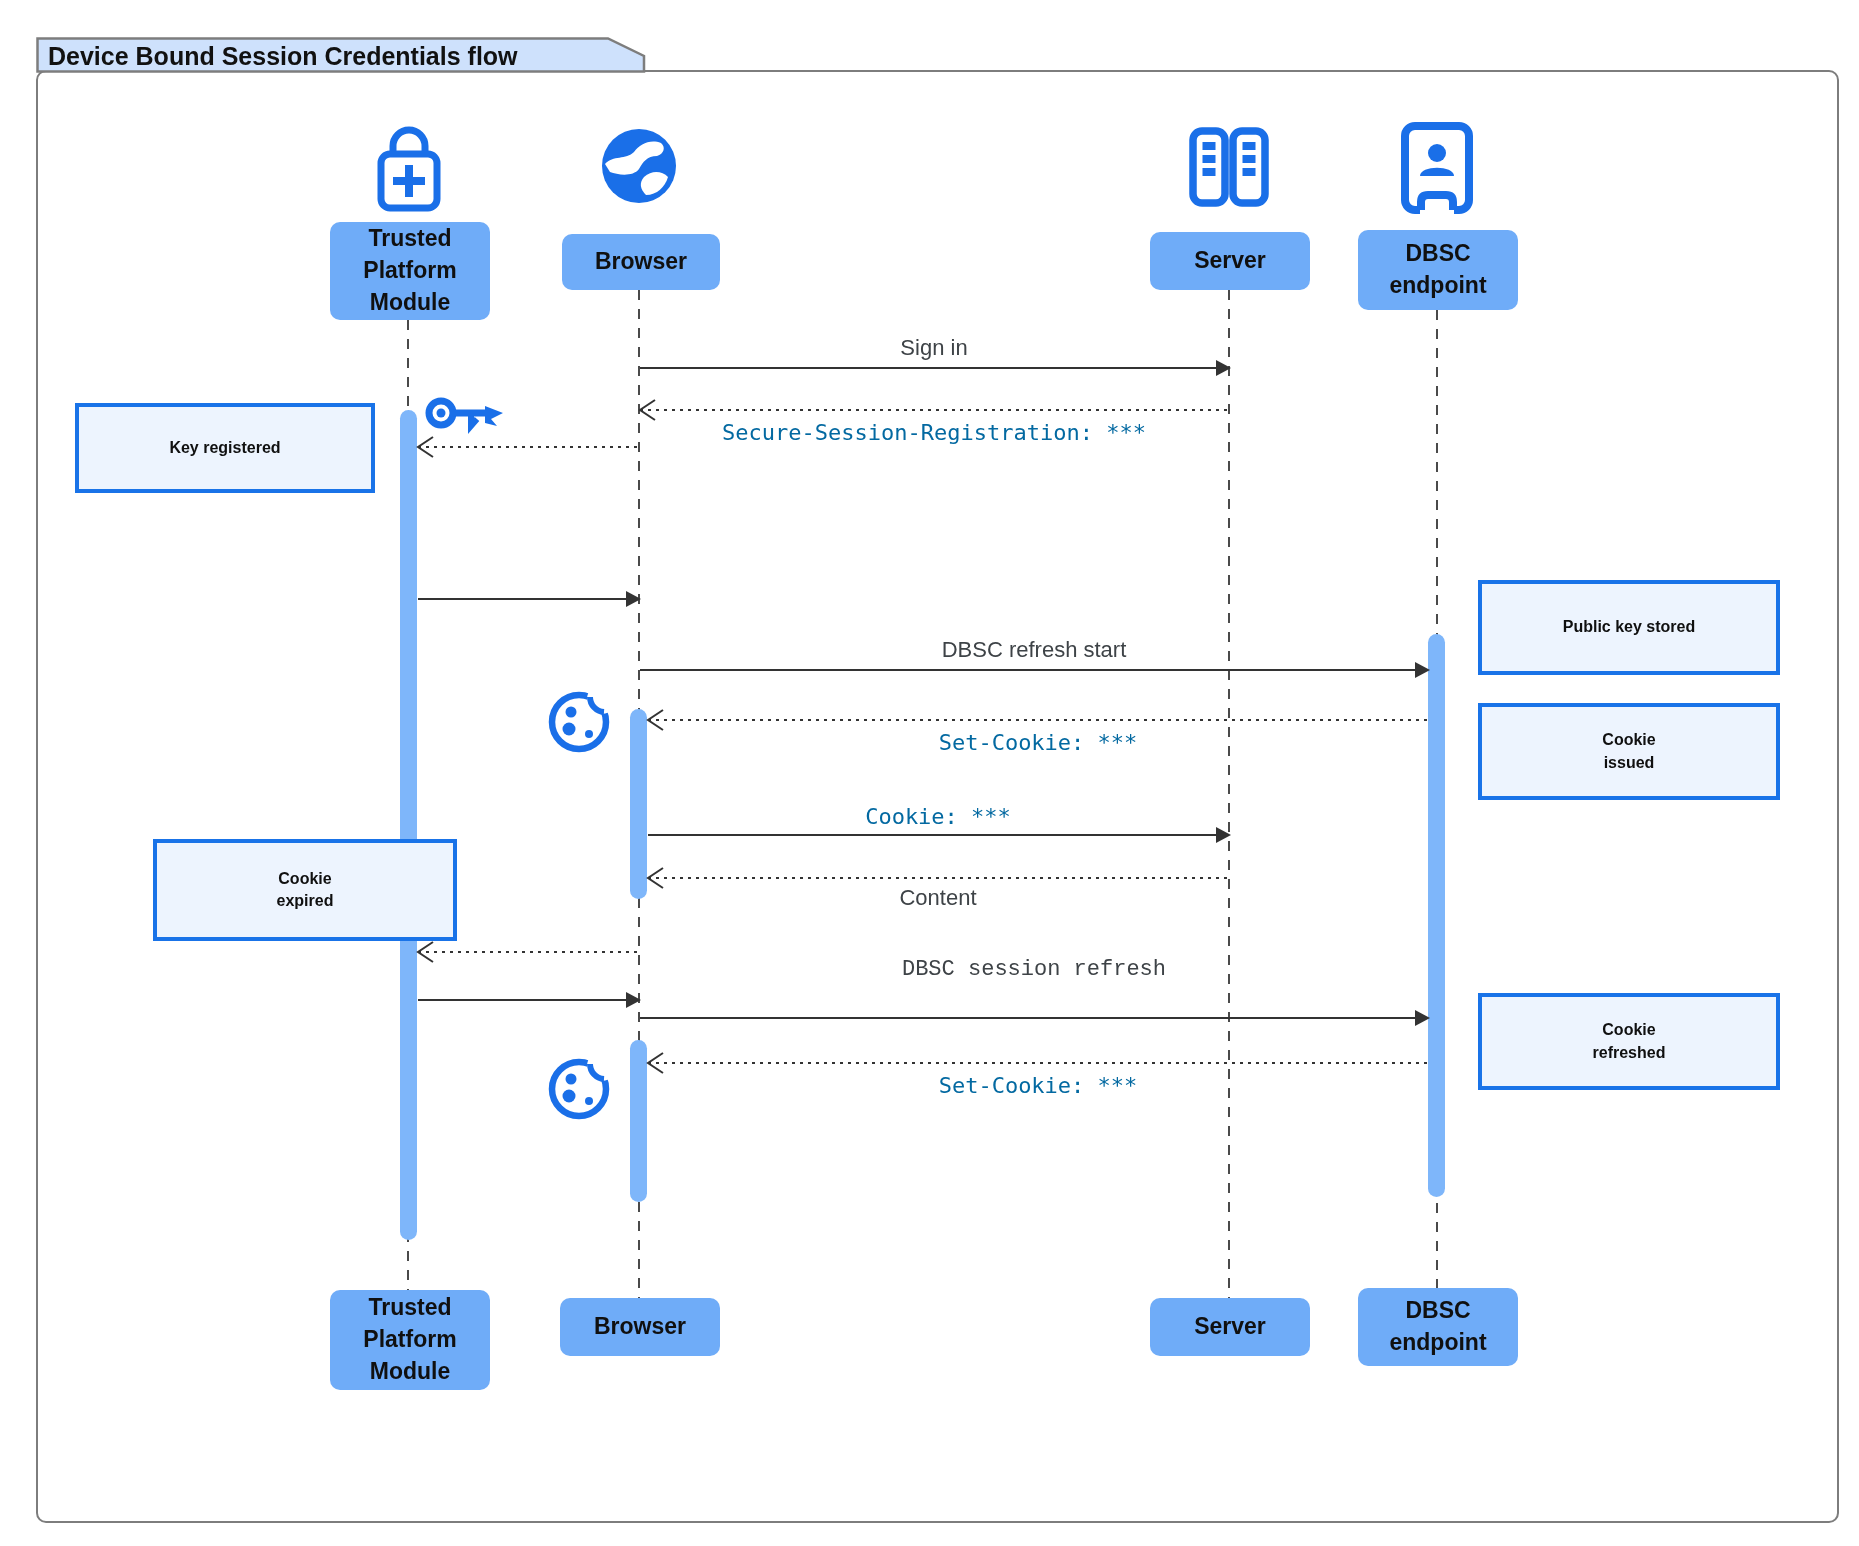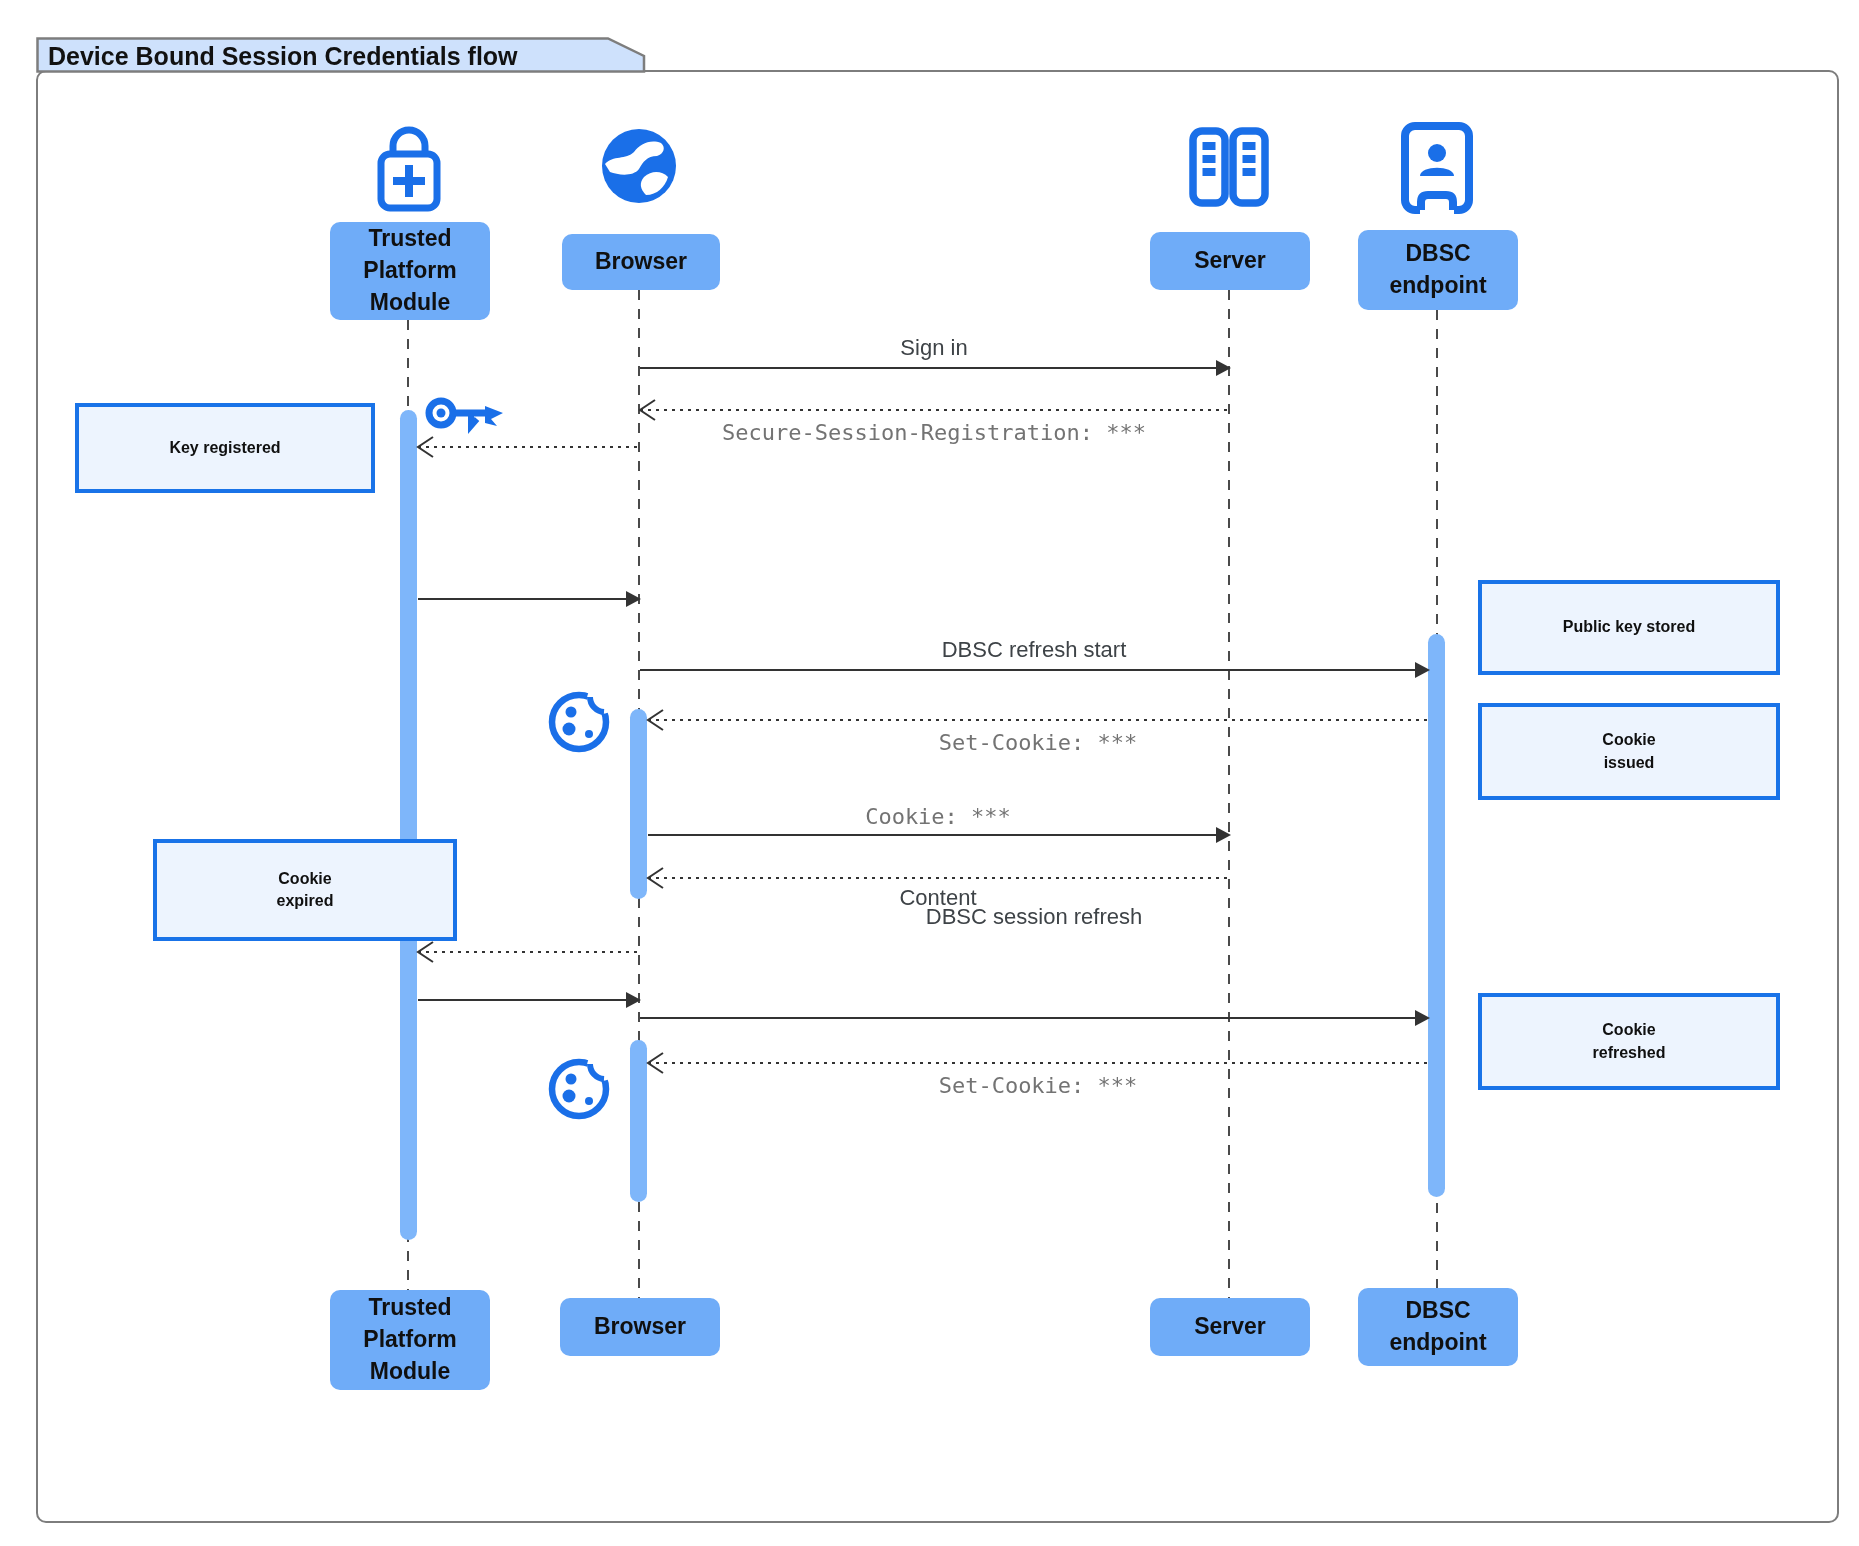--- a/index.html
+++ b/index.html
@@ -34,21 +34,21 @@
   .msg{position:absolute;height:2px;}
   .msg.solid{background:#333;}
   .msg.dashed{background:repeating-linear-gradient(90deg,#333 0 3px,transparent 3px 8px);}
   .head-r{position:absolute;right:-2px;top:-7px;width:0;height:0;
           border-left:15px solid #333;border-top:8px solid transparent;border-bottom:8px solid transparent;}
   .chev-l{position:absolute;left:-3px;top:-11px;}
 
   
   .mlabel{position:absolute;display:flex;align-items:center;justify-content:center;}
   .mlabel.sans{font-size:22px;color:#3e4347;}
-  .mlabel.mono{font-family:"DejaVu Sans Mono","Liberation Mono",monospace;font-size:22px;color:#737373;}
+  .mlabel.mono{font-family:"DejaVu Sans Mono","Liberation Mono",monospace;font-size:22px;color:#0369a1;}
 
   .icon{position:absolute;}
   svg{display:block;}
 </style>
 </head>
 <body>
 
 <div id="canvas">
 
   <div class="frame"></div>
@@ -127,21 +127,21 @@
         <path d="M18,2 L3,12 L18,22" fill="none" stroke="#333" stroke-width="2"></path>
       </svg>
     </div>
 
   <div class="mlabel sans" style="left:734px;top:334px;width:400px;height:28px;">Sign in</div>
   <div class="mlabel mono" style="left:684px;top:416px;width:500px;height:32px;">Secure-Session-Registration: ***</div>
   <div class="mlabel sans" style="left:834px;top:636px;width:400px;height:28px;">DBSC refresh start</div>
   <div class="mlabel mono" style="left:838px;top:726px;width:400px;height:32px;">Set-Cookie: ***</div>
   <div class="mlabel mono" style="left:738px;top:800px;width:400px;height:32px;">Cookie: ***</div>
   <div class="mlabel sans" style="left:738px;top:884px;width:400px;height:28px;">Content</div>
-  <div class="mlabel sans" style="left:834px;top:903px;width:400px;height:28px;">DBSC session refresh</div>
+  <div class="mlabel sans" style="left:834px;top:955px;width:400px;height:28px;font-family:Liberation Mono, monospace;">DBSC session refresh</div>
   <div class="mlabel mono" style="left:838px;top:1069px;width:400px;height:32px;">Set-Cookie: ***</div>
 
   <div class="icon" style="left:369px;top:116px;">
     <svg width="80" height="98" viewBox="0 0 80 98">
       <path d="M24,42 v-12 a16,16 0 0 1 32,0 v12" fill="none" stroke="var(--icon-blue,#1A6FE8)" stroke-width="7"></path>
       <rect x="12" y="38" width="56" height="54" rx="9" fill="#fff" stroke="var(--icon-blue,#1A6FE8)" stroke-width="7"></rect>
       <path d="M40,49 V81 M24,65 H56" fill="none" stroke="var(--icon-blue,#1A6FE8)" stroke-width="8"></path>
     </svg>
   </div>
   <div class="icon" style="left:599px;top:126px;">

